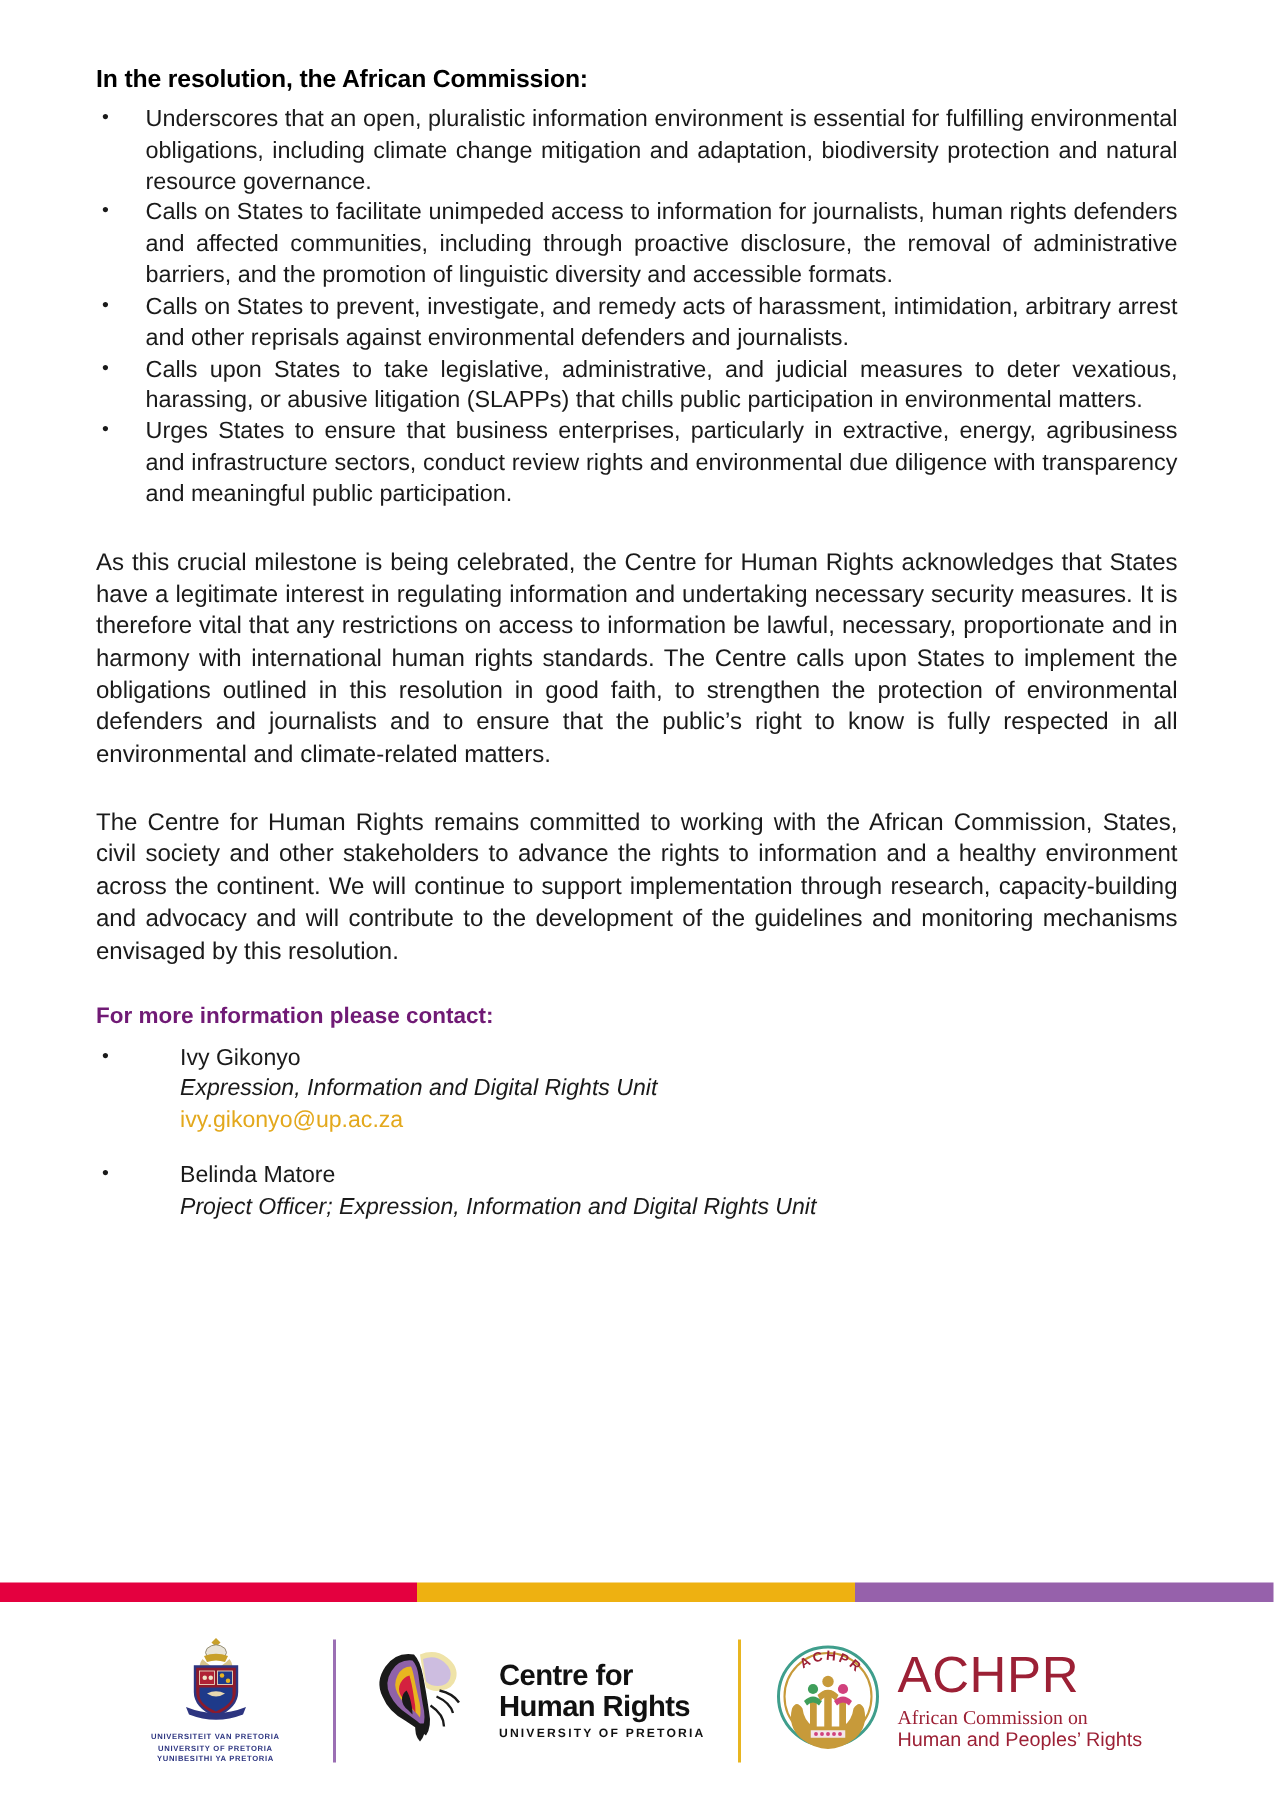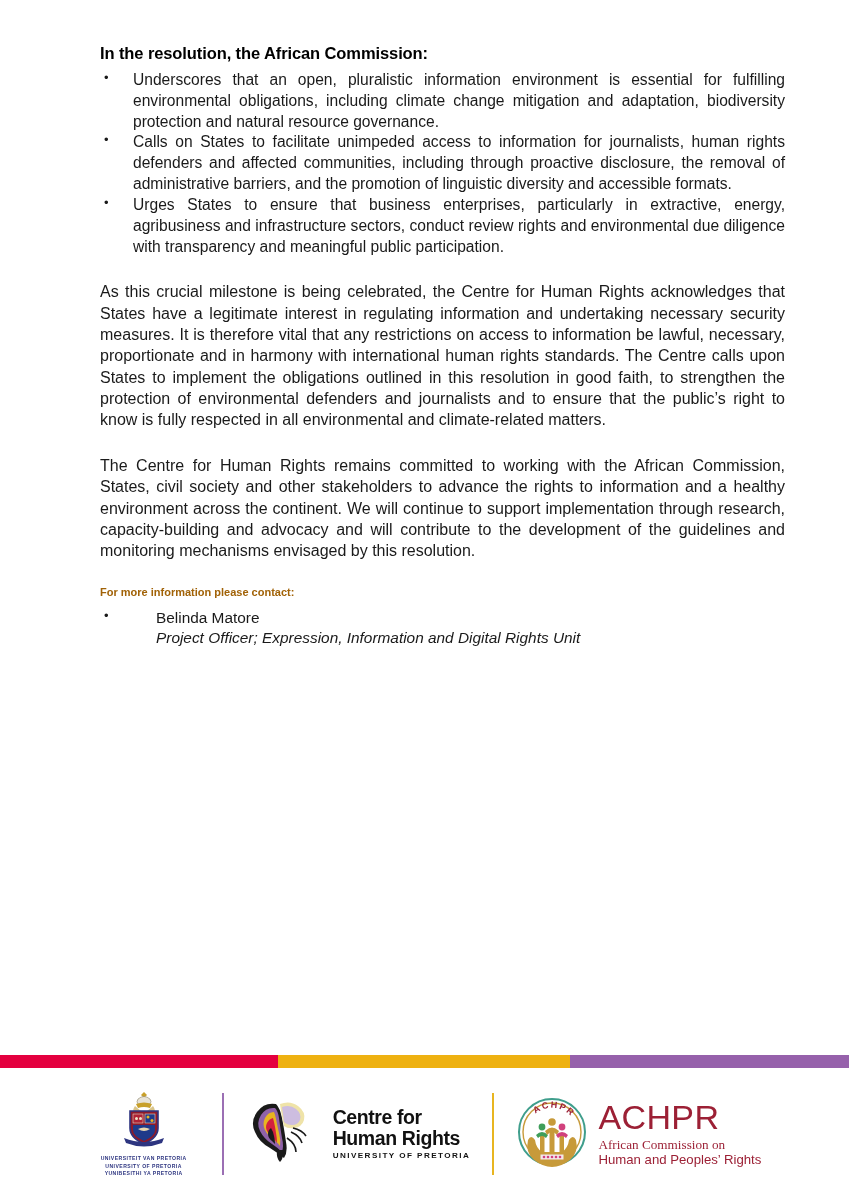--- a/index.html
+++ b/index.html
@@ -15,21 +15,21 @@
     overflow: hidden;
     position: relative;
   }
   .page {
     position: relative;
     width: 849px;
     height: 1200px;
     box-sizing: border-box;
   }
   .content {
-    padding: 44px 64px 0 100px;
+    padding: 44px 64px 0 64px;
   }
   .section-heading {
     font-size: 16.5px;
     font-weight: bold;
     letter-spacing: -0.1px;
     margin: 0 0 7px 0;
     color: #000000;
   }
   .bullet-list {
     margin: 0;
@@ -55,24 +55,24 @@
   }
   .para {
     font-size: 16px;
     line-height: 1.335;
     text-align: justify;
     margin: 0;
     color: #1a1a1a;
   }
   .gap-lg { height: 24px; }
   .contact-heading {
-    font-size: 11px;
+    font-size: 15px;
     font-weight: bold;
     margin: 0 0 10px 0;
-    color: #a16207;
+    color: #701a75;
   }
   .contact-list {
     margin: 0;
     padding: 0;
     list-style: none;
   }
   .contact-item {
     position: relative;
     padding-left: 56px;
     font-size: 15.4px;
@@ -196,36 +196,43 @@
 
 <div class="page">
 
   <div class="content">
 
     <div class="section-heading">In the resolution, the African Commission:</div>
 
     <ul class="bullet-list">
       <li class="bullet-item">Underscores that an open, pluralistic information environment is essential for fulfilling environmental obligations, including climate change mitigation and adaptation, biodiversity protection and natural resource governance.</li>
       <li class="bullet-item">Calls on States to facilitate unimpeded access to information for journalists, human rights defenders and affected communities, including through proactive disclosure, the removal of administrative barriers, and the promotion of linguistic diversity and accessible formats.</li>
+      <li class="bullet-item">Calls on States to prevent, investigate, and remedy acts of harassment, intimidation, arbitrary arrest and other reprisals against environmental defenders and journalists.</li>
+      <li class="bullet-item">Calls upon States to take legislative, administrative, and judicial measures to deter vexatious, harassing, or abusive litigation (SLAPPs) that chills public participation in environmental matters.</li>
       <li class="bullet-item">Urges States to ensure that business enterprises, particularly in extractive, energy, agribusiness and infrastructure sectors, conduct review rights and environmental due diligence with transparency and meaningful public participation.</li>
     </ul>
 
     <div class="gap-lg"></div>
 
     <p class="para">As this crucial milestone is being celebrated, the Centre for Human Rights acknowledges that States have a legitimate interest in regulating information and undertaking necessary security measures. It is therefore vital that any restrictions on access to information be lawful, necessary, proportionate and in harmony with international human rights standards. The Centre calls upon States to implement the obligations outlined in this resolution in good faith, to strengthen the protection of environmental defenders and journalists and to ensure that the public’s right to know is fully respected in all environmental and climate-related matters.</p>
 
     <div class="gap-lg"></div>
 
     <p class="para">The Centre for Human Rights remains committed to working with the African Commission, States, civil society and other stakeholders to advance the rights to information and a healthy environment across the continent. We will continue to support implementation through research, capacity-building and advocacy and will contribute to the development of the guidelines and monitoring mechanisms envisaged by this resolution.</p>
 
     <div class="gap-lg"></div>
 
     <div class="contact-heading">For more information please contact:</div>
 
     <ul class="contact-list">
+      <li class="contact-item">
+        <span class="contact-name">Ivy Gikonyo</span>
+        <span class="contact-role">Expression, Information and Digital Rights Unit</span>
+        <span class="contact-email">ivy.gikonyo@up.ac.za</span>
+      </li>
       <li class="contact-item">
         <span class="contact-name">Belinda Matore</span>
         <span class="contact-role">Project Officer; Expression, Information and Digital Rights Unit</span>
       </li>
     </ul>
 
   </div>
 
   <div class="color-bar">
     <div class="bar-red" style="width:278px"></div>

